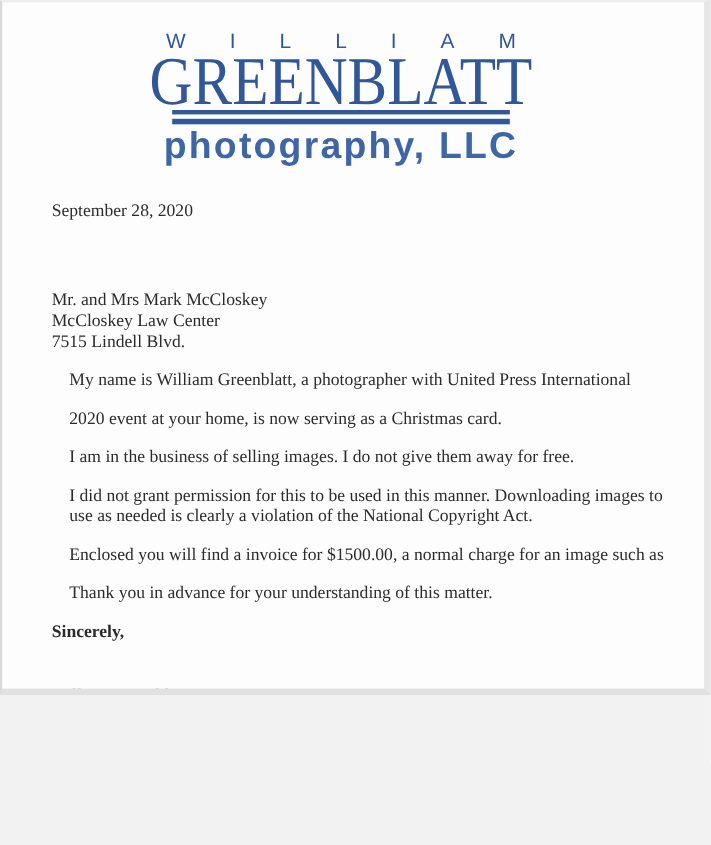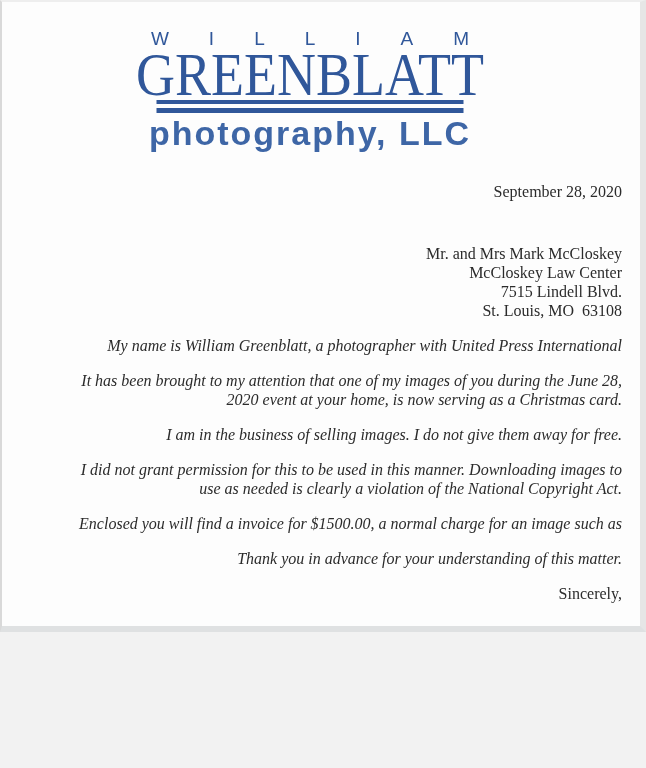--- a/index.html
+++ b/index.html
@@ -78,27 +78,26 @@
 
   
   .letter {
     position: absolute;
     left: 45px;
     top: 180px;
     width: 575px;
     font-size: 16px;
     line-height: 19px;
     color: #2b2b2b;
-    text-align: right;
   }
   .letter .line { display: block; white-space: pre-wrap; }
-  .recipient   { margin-top: 43px; }
+  .recipient   { margin-top: 62px; }
   .salutation  { margin-top: 16px; }
-  .para        { margin: 16px 0 0 4px; font-style: italic; }
-  .closing     { margin-top: 16px; }
+  .para        { margin: 16px 0 0 16px; }
+  .closing     { margin-top: 16px; font-weight: bold; }
   .signer      { margin-top: 39px; }
 
   
   .signature {
     position: absolute;
     left: 42px;
     top: 643px;
     transform: rotate(-1deg);
     pointer-events: none;
   }
@@ -121,30 +120,28 @@
     <div class="lh-tagline" style="color: rgb(62, 102, 166);">photography, LLC</div>
   </header>
 
   <main class="letter" style="color: rgb(43, 43, 43);">
     <div class="date line">September 28, 2020</div>
 
     <div class="recipient">
       <span class="line">Mr. and Mrs Mark McCloskey</span>
       <span class="line">McCloskey Law Center</span>
       <span class="line">7515 Lindell Blvd.</span>
-      <span class="line">St. Louis, MO  63108</span>
     </div>
 
 
     <p class="para">
       <span class="line">My name is William Greenblatt, a photographer with United Press International</span>
     </p>
 
     <p class="para">
-      <span class="line">It has been brought to my attention that one of my images of you during the June 28,</span>
       <span class="line">2020 event at your home, is now serving as a Christmas card.</span>
     </p>
 
     <p class="para">
       <span class="line">I am in the business of selling images. I do not give them away for free.</span>
     </p>
 
     <p class="para">
       <span class="line">I did not grant permission for this to be used in this manner. Downloading images to</span>
       <span class="line">use as needed is clearly a violation of the National Copyright Act.</span>

